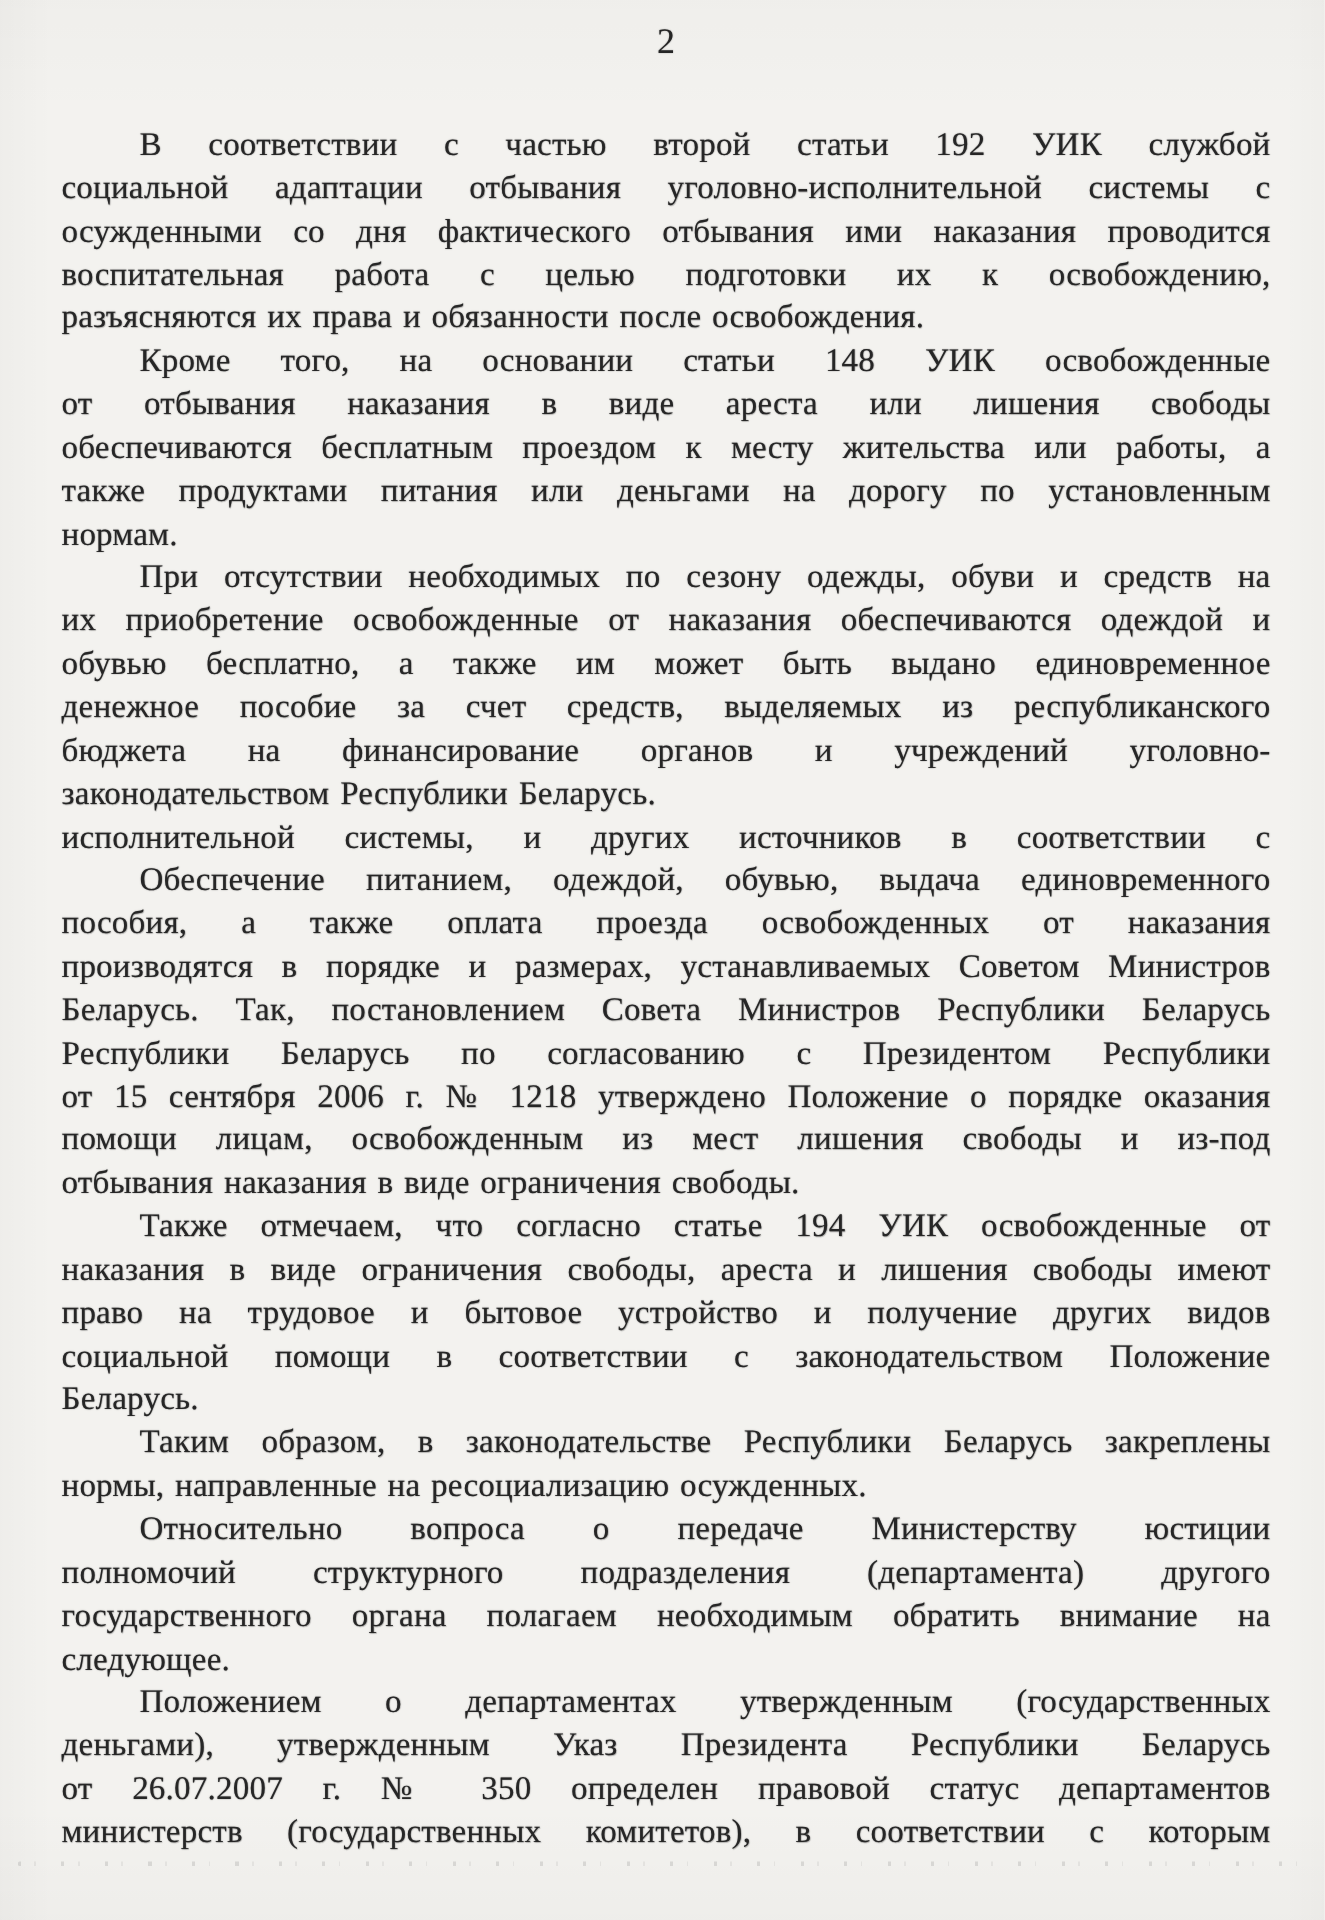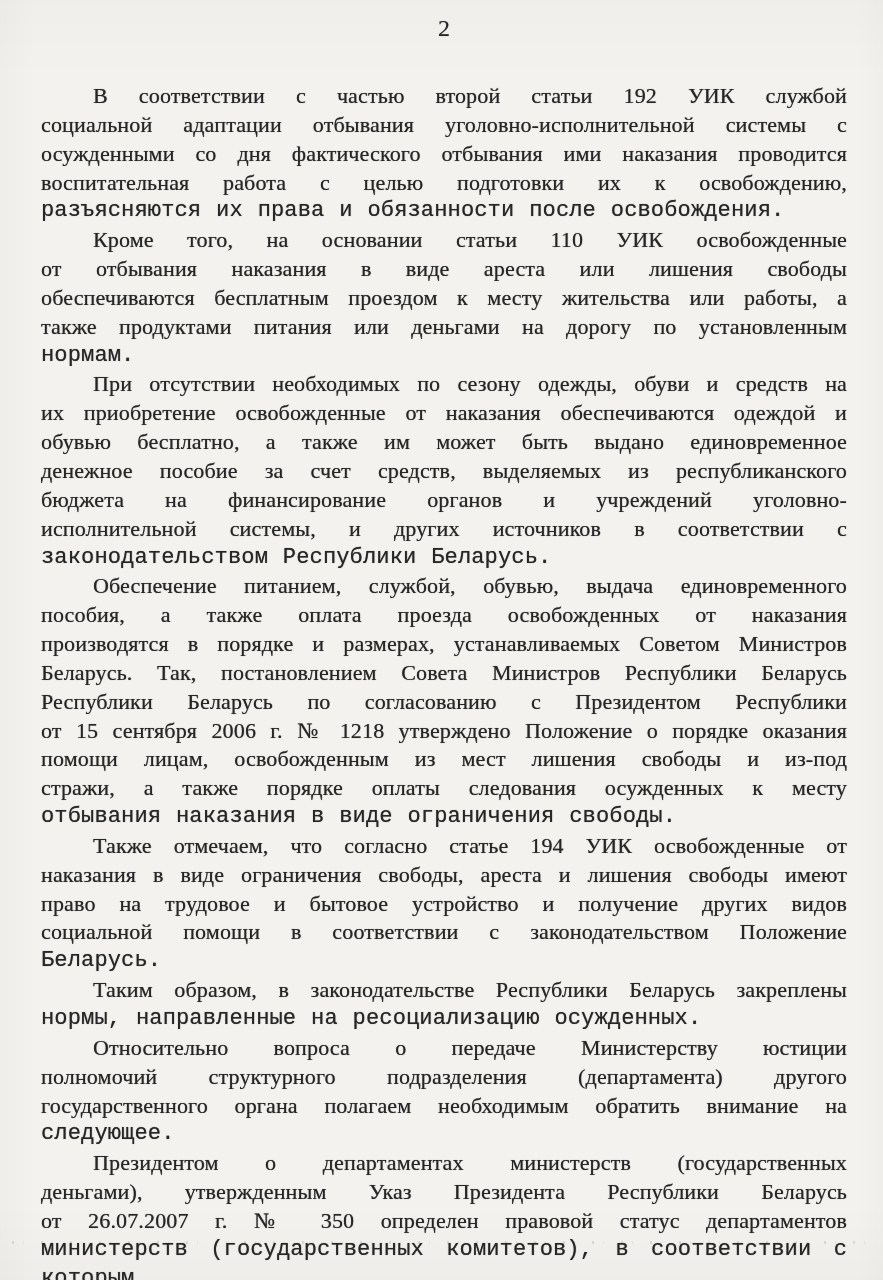--- a/index.html
+++ b/index.html
@@ -48,21 +48,21 @@
   }
   .para { margin: 0; padding: 0; }
   .line {
     text-align: justify;
     text-align-last: justify;
     white-space: normal;
     height: 28.85px;
     overflow: visible;
   }
   .line.first { text-indent: 52px; }
-  .line.last  { text-align-last: left; font-family: Liberation Mono, monospace; }
+  .line.last  { text-align-last: left; }
   .line.last.force-justify { text-align-last: justify; }
   
   .scan-noise {
     position: absolute;
     top: 1241px;
     left: 12px;
     width: 858px;
     height: 3px;
     opacity: 0.22;
     background: repeating-linear-gradient(
@@ -83,65 +83,64 @@
 
   <div class="text-block">
       <div class="para">
         <div class="line first">В соответствии с частью второй статьи 192 УИК службой</div>
         <div class="line">социальной адаптации отбывания уголовно-исполнительной системы с</div>
         <div class="line">осужденными со дня фактического отбывания ими наказания проводится</div>
         <div class="line">воспитательная работа с целью подготовки их к освобождению,</div>
         <div class="line last">разъясняются их права и обязанности после освобождения.</div>
       </div>
       <div class="para">
-        <div class="line first">Кроме того, на основании статьи 110 УИК освобожденные</div>
+        <div class="line first">Кроме того, на основании статьи 148 УИК освобожденные</div>
         <div class="line">от отбывания наказания в виде ареста или лишения свободы</div>
         <div class="line">обеспечиваются бесплатным проездом к месту жительства или работы, а</div>
         <div class="line">также продуктами питания или деньгами на дорогу по установленным</div>
         <div class="line last">нормам.</div>
       </div>
       <div class="para">
         <div class="line first">При отсутствии необходимых по сезону одежды, обуви и средств на</div>
         <div class="line">их приобретение освобожденные от наказания обеспечиваются одеждой и</div>
         <div class="line">обувью бесплатно, а также им может быть выдано единовременное</div>
         <div class="line">денежное пособие за счет средств, выделяемых из республиканского</div>
         <div class="line">бюджета на финансирование органов и учреждений уголовно-</div>
+        <div class="line last">законодательством Республики Беларусь.</div>
         <div class="line">исполнительной системы, и других источников в соответствии с</div>
-        <div class="line last">законодательством Республики Беларусь.</div>
       </div>
       <div class="para">
-        <div class="line first">Обеспечение питанием, службой, обувью, выдача единовременного</div>
+        <div class="line first">Обеспечение питанием, одеждой, обувью, выдача единовременного</div>
         <div class="line">пособия, а также оплата проезда освобожденных от наказания</div>
         <div class="line">производятся в порядке и размерах, устанавливаемых Советом Министров</div>
         <div class="line">Беларусь. Так, постановлением Совета Министров Республики Беларусь</div>
         <div class="line">Республики Беларусь по согласованию с Президентом Республики</div>
         <div class="line">от 15 сентября 2006 г. № 1218 утверждено Положение о порядке оказания</div>
         <div class="line">помощи лицам, освобожденным из мест лишения свободы и из-под</div>
-        <div class="line">стражи, а также порядке оплаты следования осужденных к месту</div>
         <div class="line last">отбывания наказания в виде ограничения свободы.</div>
       </div>
       <div class="para">
         <div class="line first">Также отмечаем, что согласно статье 194 УИК освобожденные от</div>
         <div class="line">наказания в виде ограничения свободы, ареста и лишения свободы имеют</div>
         <div class="line">право на трудовое и бытовое устройство и получение других видов</div>
         <div class="line">социальной помощи в соответствии с законодательством Положение</div>
         <div class="line last">Беларусь.</div>
       </div>
       <div class="para">
         <div class="line first">Таким образом, в законодательстве Республики Беларусь закреплены</div>
         <div class="line last">нормы, направленные на ресоциализацию осужденных.</div>
       </div>
       <div class="para">
         <div class="line first">Относительно вопроса о передаче Министерству юстиции</div>
         <div class="line">полномочий структурного подразделения (департамента) другого</div>
         <div class="line">государственного органа полагаем необходимым обратить внимание на</div>
         <div class="line last">следующее.</div>
       </div>
       <div class="para">
-        <div class="line first">Президентом о департаментах министерств (государственных</div>
+        <div class="line first">Положением о департаментах утвержденным (государственных</div>
         <div class="line">деньгами), утвержденным Указ Президента Республики Беларусь</div>
         <div class="line">от 26.07.2007 г. № 350 определен правовой статус департаментов</div>
         <div class="line last force-justify">министерств (государственных комитетов), в соответствии с которым</div>
       </div>
     </div>
 
   <div class="scan-noise"></div>
 </div>
 
 </body></html>

